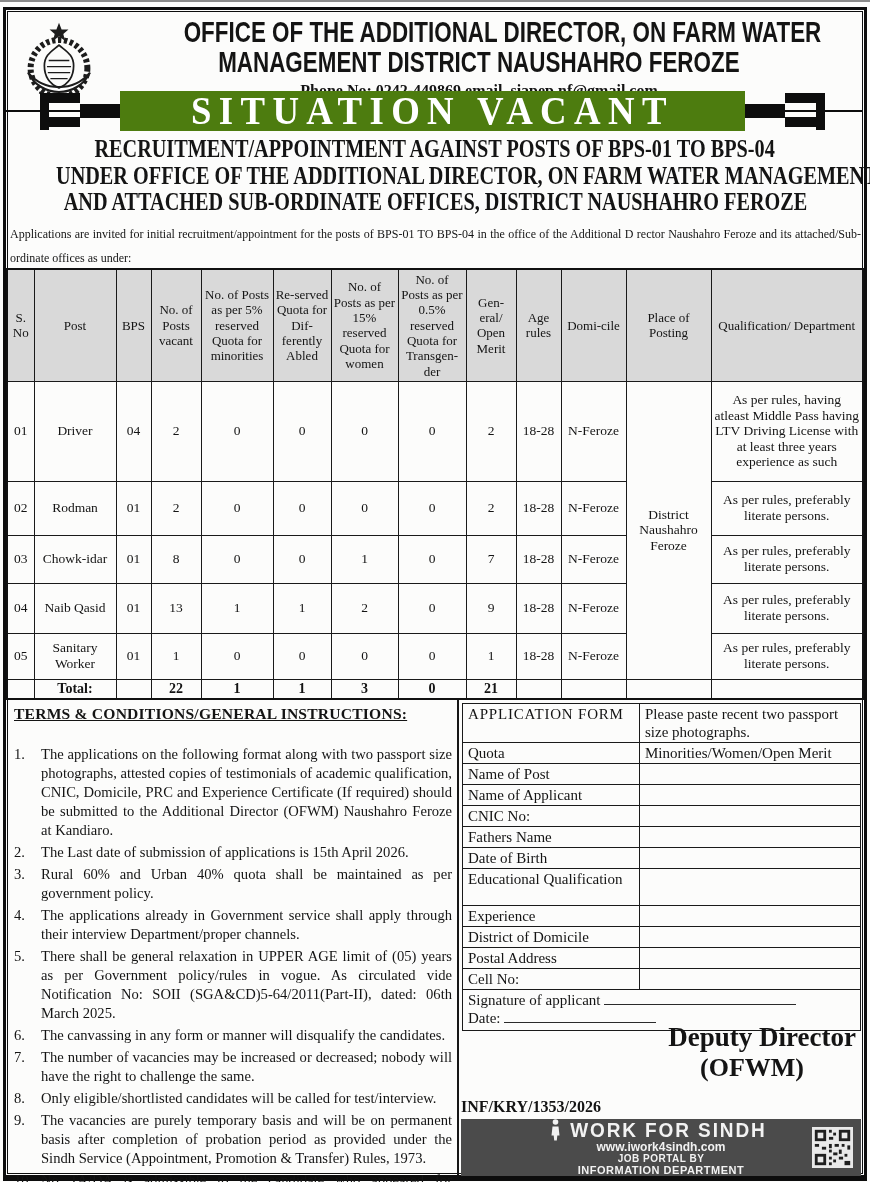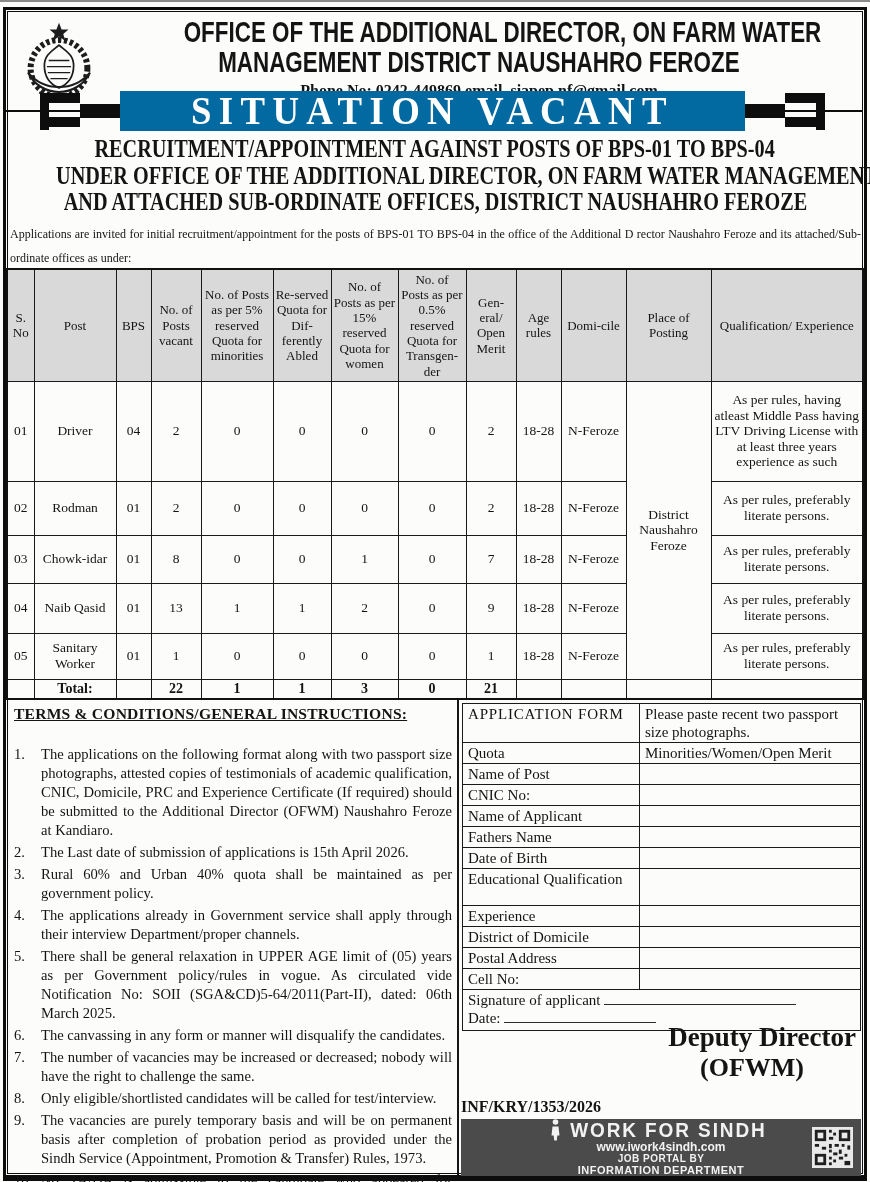--- a/index.html
+++ b/index.html
@@ -12,21 +12,21 @@
 
   
   .emblem{position:absolute;left:16px;top:20px;width:86px;height:88px;}
   .title-block{position:absolute;left:104px;right:16px;top:18px;text-align:center;}
   .title-line{font-family:"Liberation Sans","DejaVu Sans",sans-serif;font-weight:bold;
               font-size:28px;line-height:30px;letter-spacing:0px;}
   .title-line .cx{transform:scaleX(0.80) scaleY(1.05);}
   .contact-line{font-weight:bold;font-size:16px;line-height:22px;margin-top:2px;}
 
   
-  .sv-box{position:absolute;left:120px;top:91px;width:625px;height:40px;background:#0369a1;
+  .sv-box{position:absolute;left:120px;top:91px;width:625px;height:40px;background:#4d7c0f;
           color:#fff;text-align:center;}
   .sv-text{font-weight:bold;font-size:40px;line-height:40px;letter-spacing:8px;transform:scaleX(0.92) scaleY(1.02);}
   .dec{position:absolute;background:#0d0d0d;}
 
   
   .subtitle-block{position:absolute;left:0;right:0;top:136px;text-align:center;}
   .subtitle-line{font-weight:bold;font-size:23px;line-height:26.5px;}
   .subtitle-line .cx{transform:scaleX(0.88) scaleY(1.08);}
 
   
@@ -150,21 +150,21 @@
       <th>BPS</th>
       <th>No. of Posts vacant</th>
       <th>No. of Posts as per 5% reserved Quota for minorities</th>
       <th>Re-served Quota for Dif-ferently Abled</th>
       <th>No. of Posts as per 15% reserved Quota for women</th>
       <th>No. of Posts as per 0.5% reserved Quota for Transgen-der</th>
       <th>Gen-eral/ Open Merit</th>
       <th>Age rules</th>
       <th>Domi-cile</th>
       <th>Place of Posting</th>
-      <th>Qualification/ Experience</th>
+      <th>Qualification/ Department</th>
     </tr>
     <tr class="r1">
       <td>01</td>
       <td>Driver</td>
       <td>04</td>
       <td>2</td>
       <td>0</td>
       <td>0</td>
       <td>0</td>
       <td>0</td>
@@ -306,25 +306,25 @@
     </tr>
     <tr class="af-row">
       <td>Quota</td>
       <td>Minorities/Women/Open Merit</td>
     </tr>
     <tr class="af-row">
       <td>Name of Post</td>
       <td></td>
     </tr>
     <tr class="af-row">
+      <td>Name of Applicant</td>
+      <td></td>
+    </tr>
+    <tr class="af-row">
       <td>CNIC No:</td>
-      <td></td>
-    </tr>
-    <tr class="af-row">
-      <td>Name of Applicant</td>
       <td></td>
     </tr>
     <tr class="af-row">
       <td>Fathers Name</td>
       <td></td>
     </tr>
     <tr class="af-row">
       <td>Date of Birth</td>
       <td></td>
     </tr>

